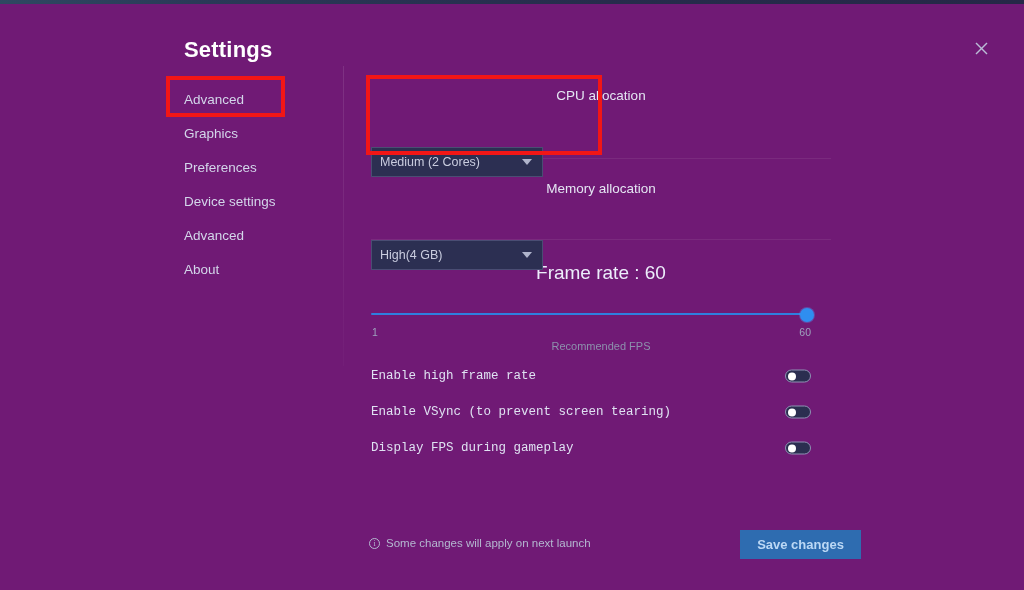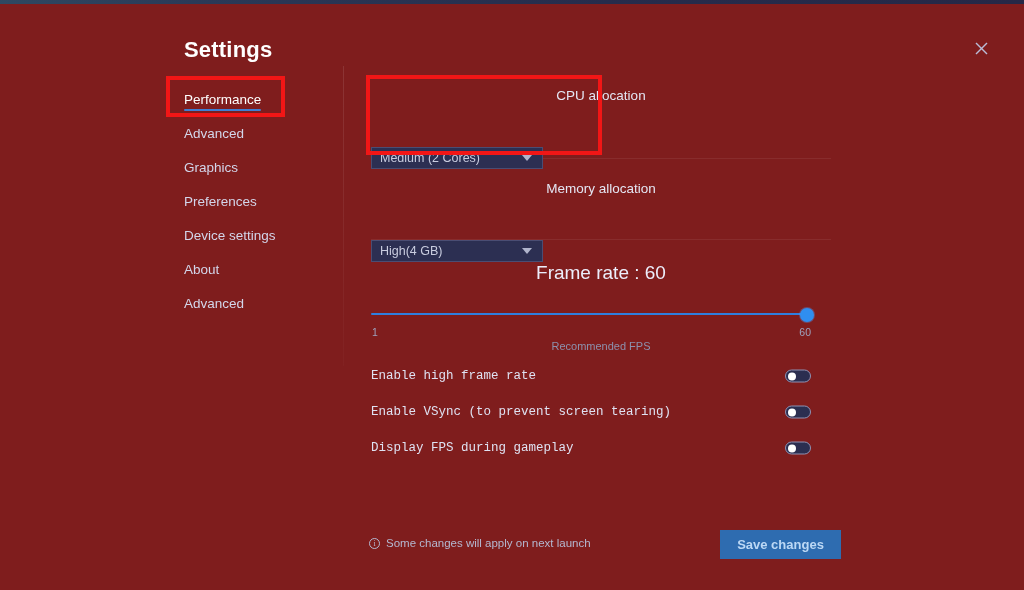--- a/index.html
+++ b/index.html
@@ -10,21 +10,21 @@
     color:#e7e9f5;
     position:relative;
   }
   .top-strip{
     position:absolute; left:0; top:0; width:1024px; height:4px;
     background:linear-gradient(90deg,#2f4a63 0%,#2a3a58 20%,#262c4c 60%,#252847 100%);
     opacity:.95;
   }
   .window{
     position:absolute; left:0; top:4px; width:1024px; height:586px;
-    background:#7f1d1d;
+    background:#701a75;
   }
   
   .close-btn{
     position:absolute; left:966px; top:29px; width:30px; height:30px;
     display:flex; align-items:center; justify-content:center;
     cursor:pointer; color:#b9bcd6; font-size:17px; line-height:1;
     font-family:"Liberation Sans", sans-serif; font-weight:300;
   }
   .close-btn svg{ display:block; }
   
@@ -51,21 +51,21 @@
     background:linear-gradient(180deg,rgba(255,255,255,.10),rgba(255,255,255,.02));
   }
   
   .content{
     position:absolute; left:371px; top:84px; width:460px;text-align:center;
   }
   .field-label{
     font-size:13.5px; color:#e4e6f3; margin-bottom:12px;
   }
   .select{
-    position:relative; width:172px; height:22px;
+    position:relative; width:172px; height:30px;
     background:#2c2f52; border:1px solid #4a4d73;
     display:flex; align-items:center; padding:0 8px;
     font-size:12.5px; color:#c9ccdf; cursor:pointer;margin-top:44px;
   }
   .select .caret{
     position:absolute; right:10px; top:50%; transform:translateY(-50%);
     width:0; height:0; border-left:5px solid transparent;
     border-right:5px solid transparent; border-top:6px solid #b0b4cc;
   }
   .h-divider{
@@ -111,21 +111,21 @@
   .footer-note{
     position:absolute; left:369px; top:533px;
     font-size:11.5px; color:#b4b8d0; display:flex; align-items:center; gap:6px;
   }
   .info-icon{
     width:11px; height:11px; border-radius:50%; border:1px solid #b4b8d0;
     font-size:8px; line-height:9px; text-align:center; color:#b4b8d0;
     font-family:"Liberation Serif", serif;
   }
   .save-btn{
-    position:absolute; left:720px; top:526px; width:121px; height:29px;
+    position:absolute; left:740px; top:526px; width:121px; height:29px;
     background:#2e6cb0; color:#bcd8f5; font-size:13px; font-weight:bold;
     display:flex; align-items:center; justify-content:center; cursor:pointer;
     border:none;
   }
   
   .hl{
     position:absolute; border:4px solid #f21616; pointer-events:none;
   }
   .hl-perf{ left:166px; top:72px; width:119px; height:41px; }
   .hl-cpu{ left:366px; top:71px; width:236px; height:80px; }
@@ -140,27 +140,26 @@
   <div class="close-btn">
     <svg width="13" height="13" viewBox="0 0 13 13" aria-hidden="true">
       <line x1="1" y1="1" x2="12" y2="12" stroke="#b9bcd6" stroke-width="1.4"></line>
       <line x1="12" y1="1" x2="1" y2="12" stroke="#b9bcd6" stroke-width="1.4"></line>
     </svg>
   </div>
 
   <div class="sidebar">
     <div class="settings-title">Settings</div>
 
-    <div class="nav-row"><div class="nav-item active">Performance</div></div>
     <div class="nav-row"><div class="nav-item">Advanced</div></div>
     <div class="nav-row"><div class="nav-item">Graphics</div></div>
     <div class="nav-row"><div class="nav-item">Preferences</div></div>
     <div class="nav-row"><div class="nav-item">Device settings</div></div>
+    <div class="nav-row"><div class="nav-item">Advanced</div></div>
     <div class="nav-row"><div class="nav-item">About</div></div>
-    <div class="nav-row"><div class="nav-item">Advanced</div></div>
   </div>
 
   <div class="v-divider"></div>
 
   <div class="content">
 
     <div class="sec-cpu">
       <div class="field-label">CPU allocation</div>
       <div class="select">
         <span>Medium (2 Cores)</span>

